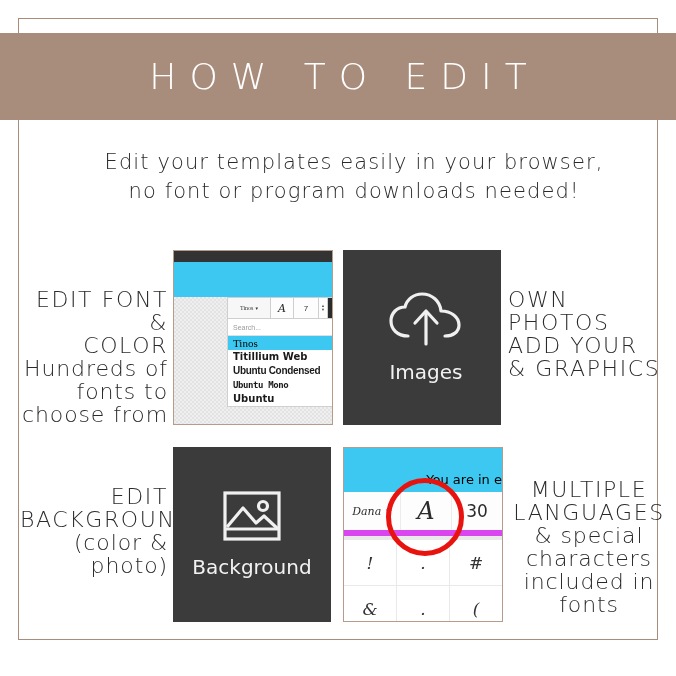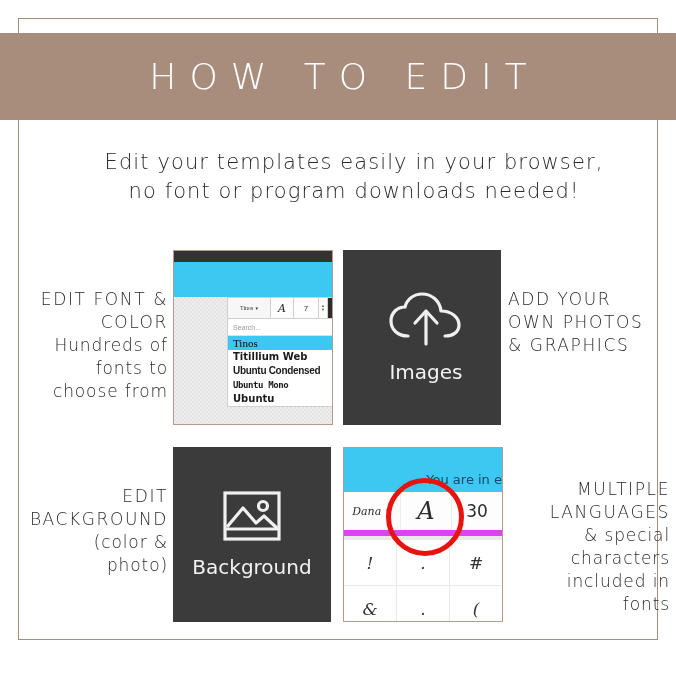--- a/index.html
+++ b/index.html
@@ -61,34 +61,34 @@
     letter-spacing: 1.1px;
     font-weight: 300;
     font-family: "DejaVu Sans", sans-serif;
   }
   #subtitle div { white-space: nowrap; margin-left: 32px; }
 
   
   .caption {
     position: absolute;
     color: #2a2a2a;
-    font-size: 17px;
+    font-size: 22px;
     line-height: 23px;
     letter-spacing: 0.9px;
     font-weight: 300;
     font-family: "DejaVu Sans", sans-serif;
   }
   .caption .head {
     letter-spacing: 1.6px;
   }
 
   #caption-font-color   { left: 20px;  top: 288px; width: 148px; text-align: right; }
   #caption-photos       { left: 508px; top: 288px; width: 160px; text-align: left; }
   #caption-background   { left: 20px;  top: 485px; width: 148px; text-align: right; }
-  #caption-languages    { left: 508px; top: 478px; width: 162px; text-align: right; }
+  #caption-languages    { left: 508px; top: 478px; width: 162px; text-align: center; }
 
   
   .panel {
     position: absolute;
     overflow: hidden;
     box-sizing: border-box;
   }
   #panel-font     { left: 173px; top: 250px; width: 160px; height: 175px; border: 1px solid #b59b8a; background: #ffffff; }
   #panel-images   { left: 343px; top: 250px; width: 158px; height: 175px; background: #3b3b3b; padding-left: 8px; }
   #panel-bg       { left: 173px; top: 447px; width: 158px; height: 175px; background: #3b3b3b; }
@@ -237,21 +237,21 @@
   
   .cm-cyan {
     height: 44px;
     background: #3cc8f0;
     position: relative;
   }
   .cm-cyan-text {
     position: absolute;
     right: 0px;
     bottom: 5px;
-    color: #0c4a6e;
+    color: #000000;
     font-size: 13px;
     font-family: "DejaVu Sans", sans-serif;
     white-space: nowrap;
   }
   .cm-toolbar {
     height: 38px;
     background: #fdfdfd;
     display: flex;
     align-items: stretch;
     border-bottom: 6px solid #d946ef;
@@ -328,22 +328,22 @@
 
 <div class="caption" id="caption-font-color">
   <div class="head">EDIT FONT &amp;</div>
   <div class="head">COLOR</div>
   <div>Hundreds of</div>
   <div>fonts to</div>
   <div>choose from</div>
 </div>
 
 <div class="caption" id="caption-photos">
+  <div class="head">OWN PHOTOS</div>
   <div class="head">ADD YOUR</div>
-  <div class="head">OWN PHOTOS</div>
   <div class="head">&amp; GRAPHICS</div>
 </div>
 
 <div class="caption" id="caption-background">
   <div class="head">EDIT</div>
   <div class="head">BACKGROUND</div>
   <div>(color &amp;</div>
   <div>photo)</div>
 </div>
 

